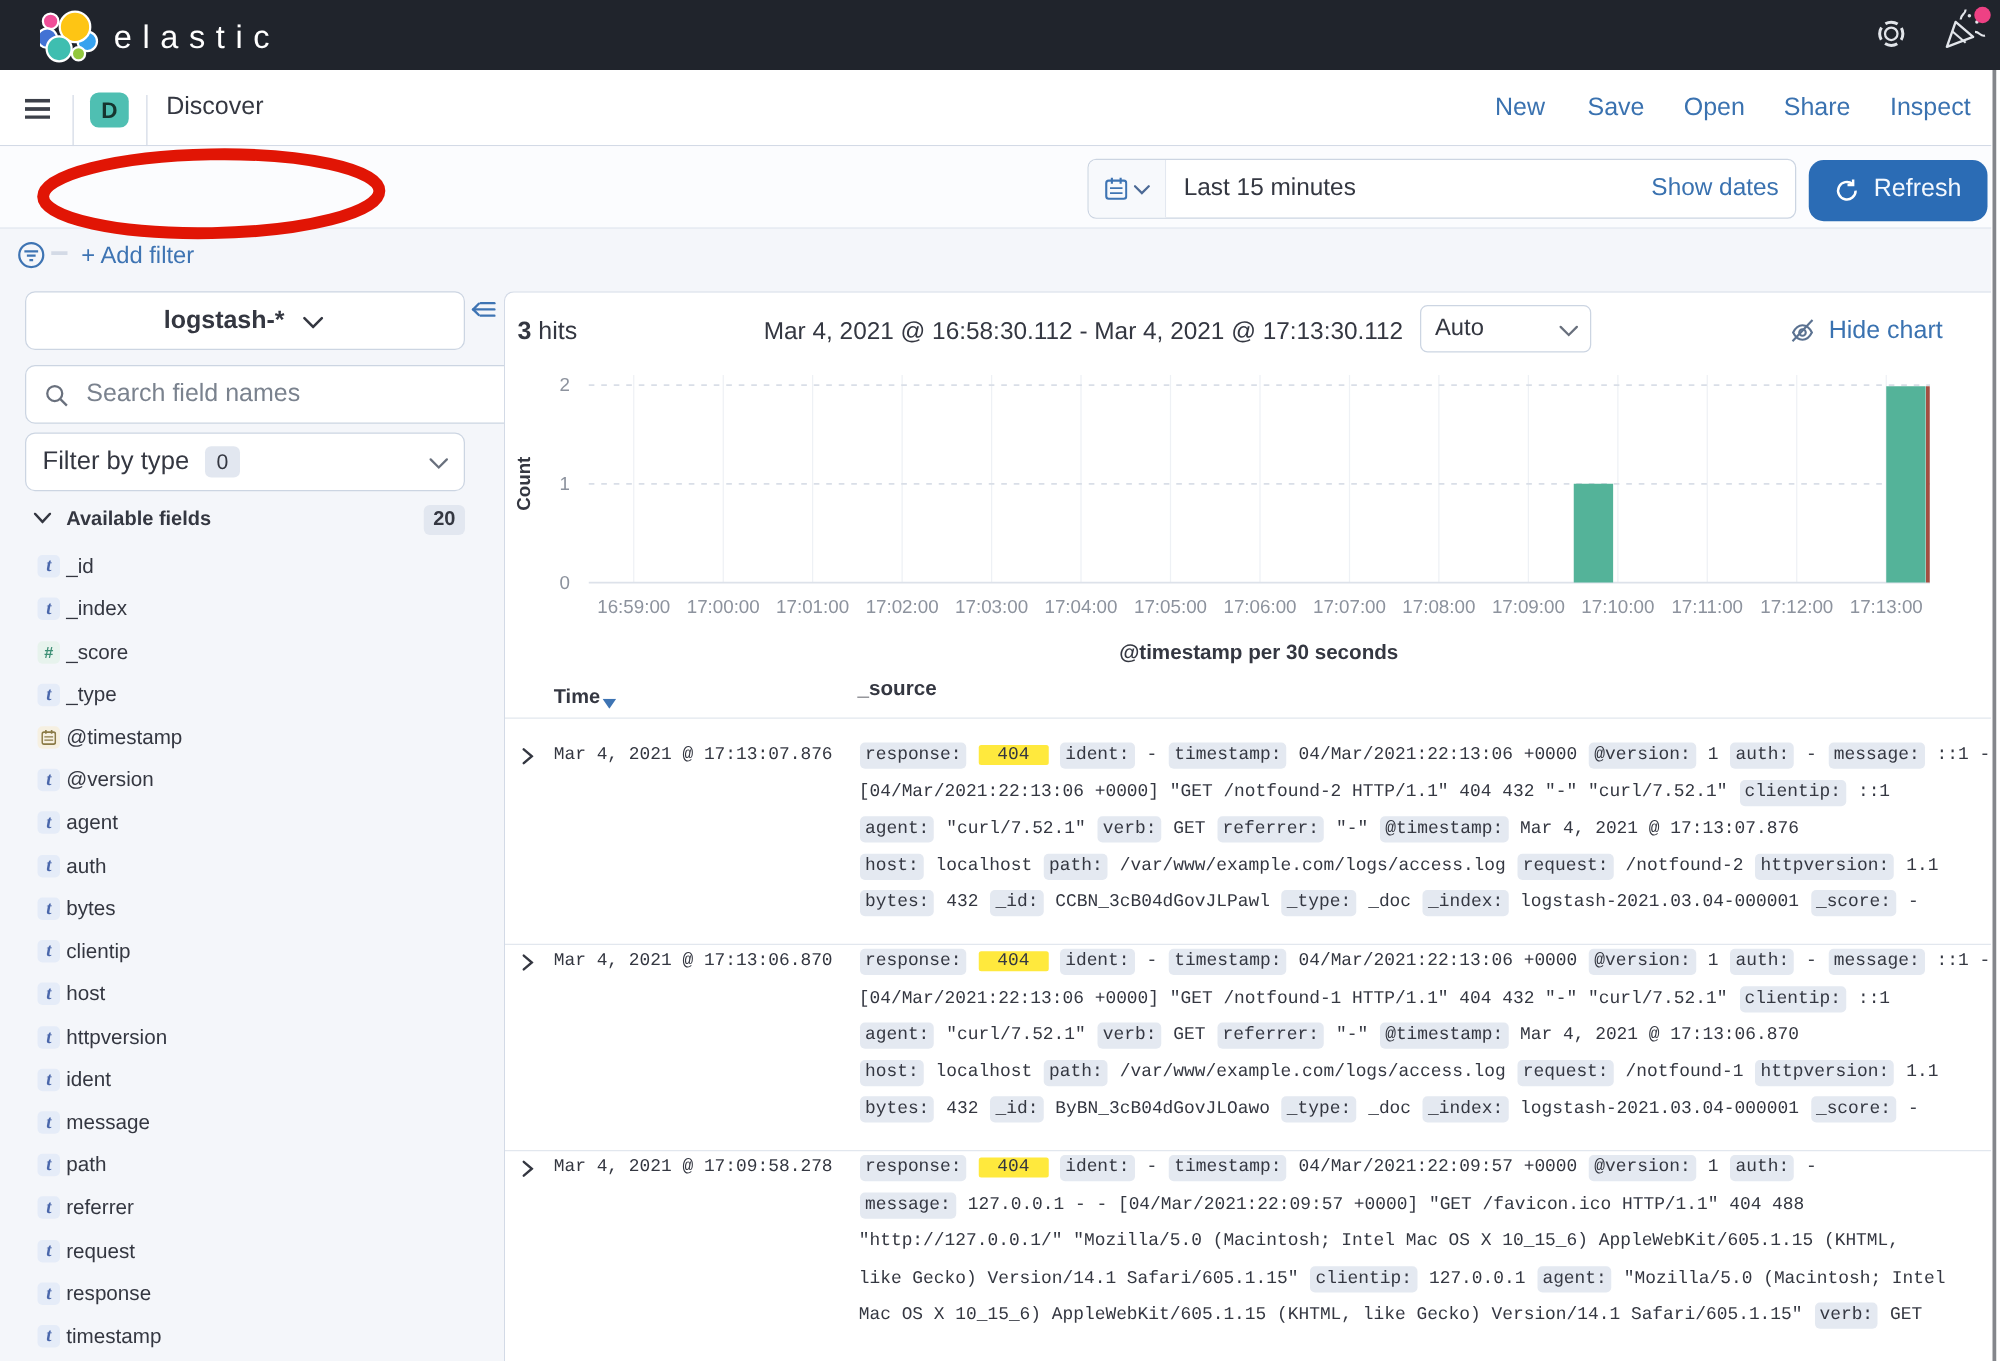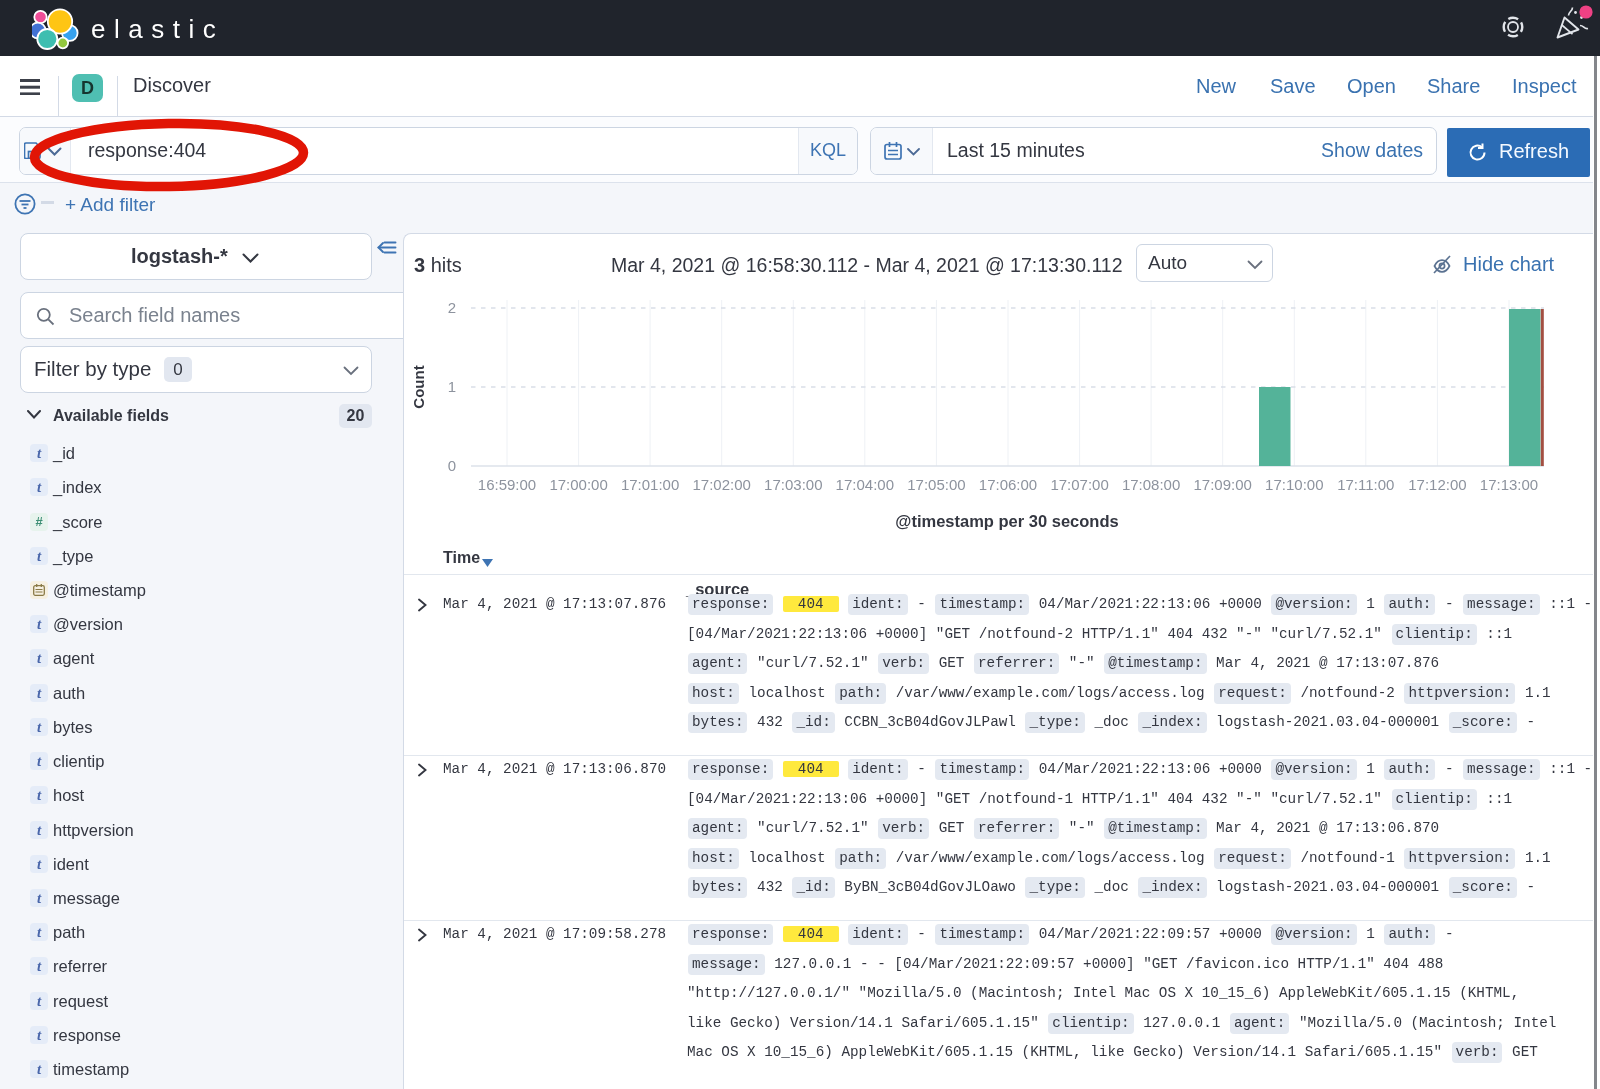--- a/index.html
+++ b/index.html
@@ -19,21 +19,21 @@
   .vsep { position:absolute; top:20px; width:1px; height:41px; background:#d3dae6; }
   #dbadge { position:absolute; left:72px; top:18px; width:31px; height:28px; background:#4fbfb2; border-radius:7px; color:#16352f; font-weight:bold; font-size:18px; text-align:center; line-height:28px; }
   #nav .title { position:absolute; left:133px; top:18px; font-size:20px; color:#343741; }
   .navlink { position:absolute; top:19px; font-size:20px; color:#3a72b0; }
 
   
   #qrow { position:absolute; left:0; top:117px; width:1600px; height:66px; background:#fbfcfe; border-bottom:1px solid #dce2ec; }
   .qbox { position:absolute; top:10px; height:48px; background:#fff; border:1px solid #ccd5e2; border-radius:7px; }
   .prepend { position:absolute; left:0; top:0; height:46px; background:#f7f9fc; border-right:1px solid #e3e8f0; border-radius:6px 0 0 6px; }
   .append { position:absolute; right:0; top:0; height:46px; background:#f7f9fc; border-left:1px solid #e3e8f0; border-radius:0 6px 6px 0; }
-  #refreshbtn { position:absolute; left:1447px; top:128px; width:143px; height:49px; background:#2b6cb5; border-radius:2px; color:#f4f9ff; font-size:20px; }
+  #refreshbtn { position:absolute; left:1447px; top:128px; width:143px; height:49px; background:#2b6cb5; border-radius:12px; color:#f4f9ff; font-size:20px; }
   #refreshbtn span { position:absolute; left:52px; top:12px; }
 
   
   #lower { position:absolute; left:0; top:183px; width:1600px; height:906px; background:#f4f6fa; }
 
   
   .sbox { position:absolute; background:#fff; border:1px solid #ccd5e2; border-radius:8px; }
   .fieldrow { position:absolute; left:30px; height:18px; }
   .fbadge { position:absolute; left:0; top:0; width:18px; height:18px; border-radius:4px; text-align:center; }
   .fbadge.t { background:#e5ecf8; color:#4a67ab; font:bold italic 15px/18px "Liberation Serif", serif; }
@@ -93,35 +93,20 @@
   <div class="title">Discover</div>
   <div class="navlink" style="left:1196px">New</div>
   <div class="navlink" style="left:1270px">Save</div>
   <div class="navlink" style="left:1347px">Open</div>
   <div class="navlink" style="left:1427px">Share</div>
   <div class="navlink" style="left:1512px">Inspect</div>
 </div>
 
 <div id="qrow">
 
-  <div class="qbox" style="left:19px; width:839px;">
-    <div class="prepend" style="width:51px">
-      <svg class="abs" style="left:4px;top:14px" width="17" height="17" viewBox="0 0 17 17">
-        <path d="M2 1 H12 L16 5 V15 A1.5 1.5 0 0 1 14.5 16.5 H2 A1.5 1.5 0 0 1 0.5 15 V2.5 A1.5 1.5 0 0 1 2 1 Z" fill="none" stroke="#3e74b3" stroke-width="1.7"></path>
-        <rect x="4.5" y="9.5" width="8" height="7" fill="none" stroke="#3e74b3" stroke-width="1.7"></rect>
-      </svg>
-      <svg class="abs" style="left:27px;top:19px" width="15" height="9" viewBox="0 0 15 9">
-        <path d="M1.5 1.5 L7.5 7.5 L13.5 1.5" fill="none" stroke="#4c6a96" stroke-width="2" stroke-linecap="round"></path>
-      </svg>
-    </div>
-    <div class="abs" style="left:68px;top:11px;font-size:19.5px;color:#343741">response:404</div>
-    <div class="append" style="width:59px">
-      <div class="abs" style="left:11px;top:12px;font-size:18px;color:#3e74b3">KQL</div>
-    </div>
-  </div>
 
   <div class="qbox" style="left:870px; width:567px;text-decoration:underline;">
     <div class="prepend" style="width:62px">
       <svg class="abs" style="left:13px;top:14px" width="18" height="18" viewBox="0 0 18 18">
         <rect x="1" y="2.5" width="16" height="14.5" rx="2" fill="none" stroke="#3e74b3" stroke-width="1.7"></rect>
         <line x1="5.5" y1="0" x2="5.5" y2="5" stroke="#3e74b3" stroke-width="1.7"></line>
         <line x1="12.5" y1="0" x2="12.5" y2="5" stroke="#3e74b3" stroke-width="1.7"></line>
         <line x1="4" y1="8.5" x2="14" y2="8.5" stroke="#3e74b3" stroke-width="1.5"></line>
         <line x1="4" y1="12.5" x2="14" y2="12.5" stroke="#3e74b3" stroke-width="1.5"></line>
       </svg>
@@ -334,21 +319,21 @@
 <text x="1034.4" y="195" text-anchor="middle" font-size="15" fill="#8d939e">17:12:00</text>
 <text x="1106.0" y="195" text-anchor="middle" font-size="15" fill="#8d939e">17:13:00</text>
 <text x="21" y="92" text-anchor="middle" font-size="15" font-weight="bold" fill="#343741" transform="rotate(-90 21 92)">Count</text>
 <text x="604" y="232" text-anchor="middle" font-size="16.5" font-weight="bold" fill="#343741">@timestamp per 30 seconds</text>
 </svg>
 
 <div class="abs" style="left:443px;top:549px;font-size:16px;font-weight:bold;color:#343741">Time</div>
 <svg class="abs" style="left:482px;top:559px" width="11" height="8" viewBox="0 0 11 8">
   <path d="M0 0 L11 0 L5.5 8 Z" fill="#3e74b3"></path>
 </svg>
-<div class="abs" style="left:686px;top:580px;font-size:16.5px;font-weight:bold;color:#343741">_source</div>
+<div class="abs" style="left:686px;top:542px;font-size:16.5px;font-weight:bold;color:#343741">_source</div>
 <div class="rowsep" style="top:574px"></div>
 
 <div id="rows">
 <svg class="abs" style="left:417px;top:598px" width="10" height="14" viewBox="0 0 10 14">
       <path d="M2 1.5 L8.5 7 L2 12.5" fill="none" stroke="#343741" stroke-width="1.9" stroke-linecap="round"></path>
     </svg>
 <div class="mono timecell" style="top:590.25px">Mar 4, 2021 @ 17:13:07.876</div>
 <div class="mono srcline" style="top:590.25px"><span class="k">response:</span> <mark>404</mark> <span class="k">ident:</span> - <span class="k">timestamp:</span> 04/Mar/2021:22:13:06 +0000 <span class="k">@version:</span> 1 <span class="k">auth:</span> - <span class="k">message:</span> ::1 - -</div>
 <div class="mono srcline" style="top:619.75px">[04/Mar/2021:22:13:06 +0000] "GET /notfound-2 HTTP/1.1" 404 432 "-" "curl/7.52.1" <span class="k">clientip:</span> ::1</div>
 <div class="mono srcline" style="top:649.25px"><span class="k">agent:</span> "curl/7.52.1" <span class="k">verb:</span> GET <span class="k">referrer:</span> "-" <span class="k">@timestamp:</span> Mar 4, 2021 @ 17:13:07.876</div>

